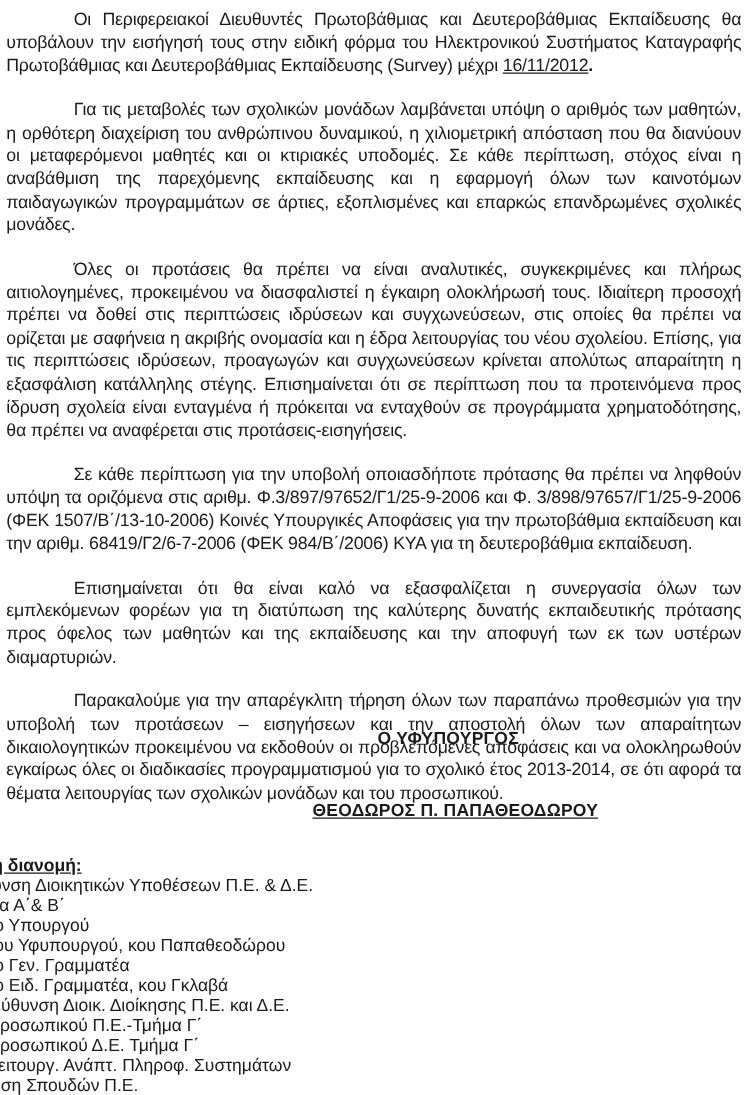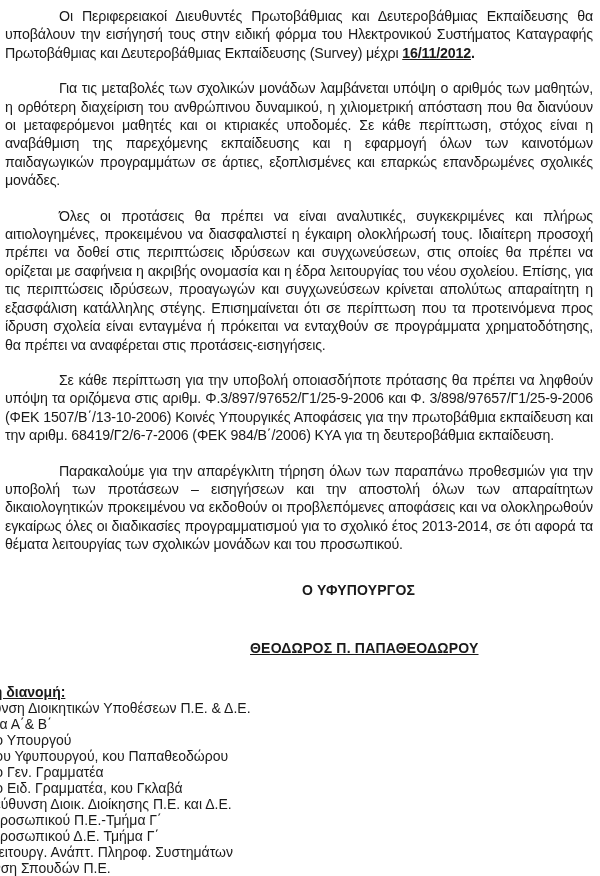--- a/index.html
+++ b/index.html
@@ -23,21 +23,21 @@
       font-size: 14.2px;
       line-height: 18.4px;
     }
     .para {
       margin: 0 0 17px 0;
       text-align: justify;
       text-indent: 54px;
       letter-spacing: -0.15px;
     }
     .para .deadline {
-      font-weight: bold;
+      font-weight: normal;
       text-decoration: underline;
     }
     .sig {
       position: absolute;
       font-weight: bold;
       font-size: 14px;
       white-space: nowrap;
       letter-spacing: 0.2px;
     }
     .sig-title { left: 302px; top: 582px; }
@@ -61,20 +61,21 @@
 
 <div class="page">
   <p class="para"><span>Οι Περιφερειακοί Διευθυντές Πρωτοβάθμιας και Δευτεροβάθμιας Εκπαίδευσης θα υποβάλουν την εισήγησή τους στην ειδική φόρμα του Ηλεκτρονικού Συστήματος Καταγραφής Πρωτοβάθμιας και Δευτεροβάθμιας Εκπαίδευσης (Survey) μέχρι </span><span class="deadline">16/11/2012</span><span class="deadline-tail" style="font-weight:bold;">.</span></p>
 
   <p class="para">Για τις μεταβολές των σχολικών μονάδων λαμβάνεται υπόψη ο αριθμός των μαθητών, η ορθότερη διαχείριση του ανθρώπινου δυναμικού, η χιλιομετρική απόσταση που θα διανύουν οι μεταφερόμενοι μαθητές και οι κτιριακές υποδομές. Σε κάθε περίπτωση, στόχος είναι η αναβάθμιση της παρεχόμενης εκπαίδευσης και η εφαρμογή όλων των καινοτόμων παιδαγωγικών προγραμμάτων σε άρτιες, εξοπλισμένες και επαρκώς επανδρωμένες σχολικές μονάδες.</p>
 
   <p class="para">Όλες οι προτάσεις θα πρέπει να είναι αναλυτικές, συγκεκριμένες και πλήρως αιτιολογημένες,  προκειμένου να διασφαλιστεί η έγκαιρη ολοκλήρωσή τους. Ιδιαίτερη προσοχή πρέπει να δοθεί στις περιπτώσεις ιδρύσεων και συγχωνεύσεων, στις οποίες θα πρέπει να ορίζεται με σαφήνεια η ακριβής ονομασία και η έδρα λειτουργίας του νέου σχολείου. Επίσης, για τις περιπτώσεις ιδρύσεων, προαγωγών και συγχωνεύσεων κρίνεται απολύτως απαραίτητη η εξασφάλιση κατάλληλης στέγης. Επισημαίνεται ότι σε περίπτωση που τα προτεινόμενα προς ίδρυση σχολεία είναι ενταγμένα ή πρόκειται να ενταχθούν σε προγράμματα χρηματοδότησης, θα πρέπει να αναφέρεται στις προτάσεις-εισηγήσεις.</p>
 
   <p class="para">Σε κάθε περίπτωση για την υποβολή οποιασδήποτε πρότασης θα πρέπει να ληφθούν υπόψη τα οριζόμενα στις αριθμ. Φ.3/897/97652/Γ1/25-9-2006 και Φ. 3/898/97657/Γ1/25-9-2006 (ΦΕΚ 1507/Β΄/13-10-2006) Κοινές Υπουργικές Αποφάσεις για την πρωτοβάθμια εκπαίδευση και την αριθμ. 68419/Γ2/6-7-2006 (ΦΕΚ 984/Β΄/2006)  ΚΥΑ για τη δευτεροβάθμια εκπαίδευση.</p>
 
+  <p class="para">Επισημαίνεται ότι θα είναι καλό να εξασφαλίζεται η συνεργασία όλων των εμπλεκόμενων φορέων για τη διατύπωση της καλύτερης δυνατής εκπαιδευτικής πρότασης προς όφελος των μαθητών και της εκπαίδευσης και την αποφυγή των εκ των υστέρων διαμαρτυριών.</p>
 
   <p class="para">Παρακαλούμε για την απαρέγκλιτη τήρηση όλων των  παραπάνω προθεσμιών για την υποβολή των προτάσεων – εισηγήσεων και την αποστολή όλων των απαραίτητων δικαιολογητικών προκειμένου να εκδοθούν οι προβλεπόμενες αποφάσεις και να ολοκληρωθούν εγκαίρως όλες οι διαδικασίες προγραμματισμού για το σχολικό έτος 2013-2014, σε ότι αφορά τα θέματα λειτουργίας των σχολικών μονάδων και του προσωπικού.</p>
 </div>
 
 <div class="sig sig-title">Ο ΥΦΥΠΟΥΡΓΟΣ</div>
 <div class="sig sig-name">ΘΕΟΔΩΡΟΣ Π. ΠΑΠΑΘΕΟΔΩΡΟΥ</div>
 
 <div class="distribution">
   <span class="item heading">κή διανομή:</span>
   <span class="item">θυνση Διοικητικών Υποθέσεων Π.Ε. &amp; Δ.Ε.</span>

